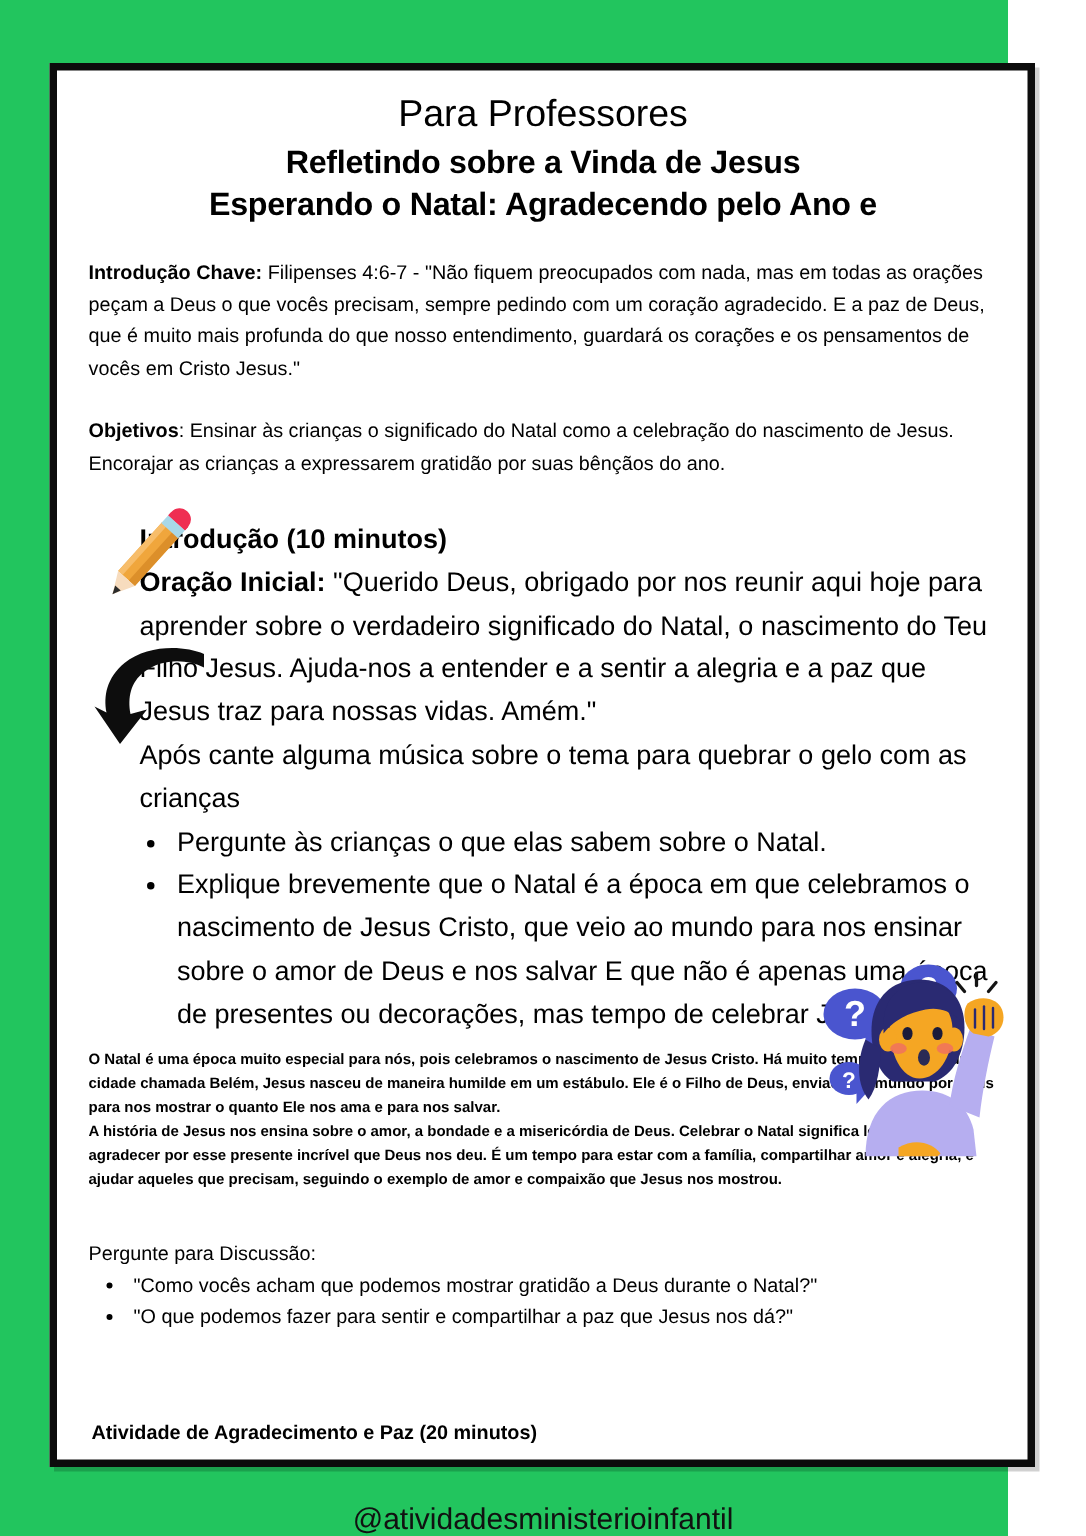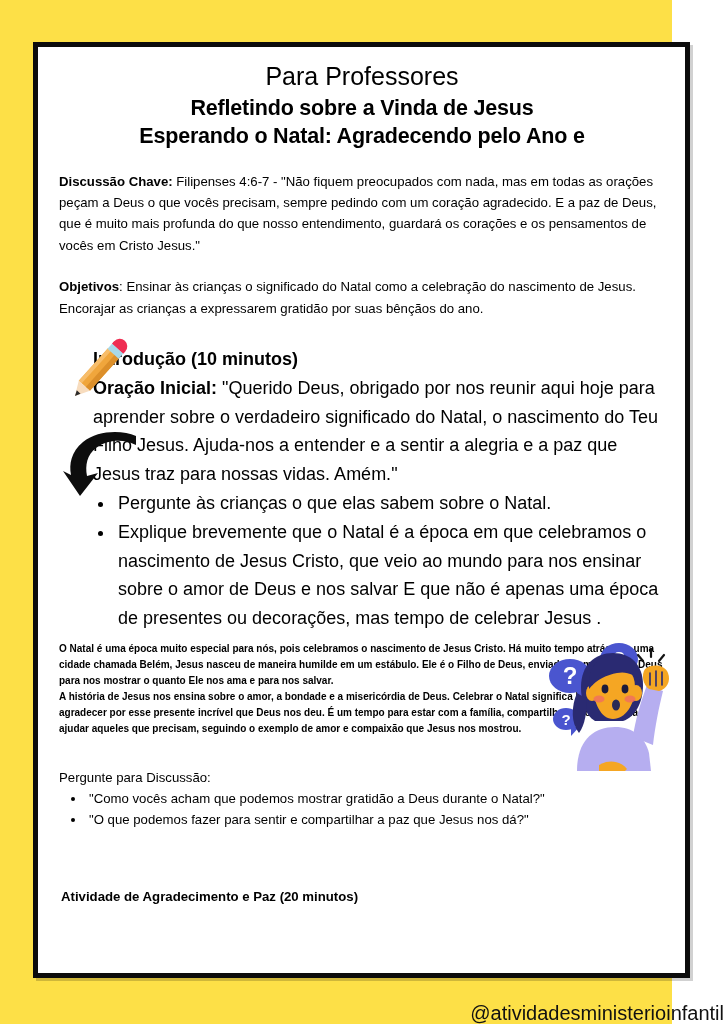--- a/index.html
+++ b/index.html
@@ -16,21 +16,21 @@
     overflow: hidden;
     position: relative;
   }
 
   .page {
     position: absolute;
     left: 0;
     top: 0;
     width: 672px;
     height: 1024px;
-    background: #fde047;
+    background: #22c55e;
   }
 
   
   .frame {
     position: absolute;
     left: 33px;
     top: 42px;
     width: 657px;
     height: 936px;
     border: 5px solid #0c0c0c;
@@ -126,21 +126,21 @@
     font-size: 13.2px;
     line-height: 1.62;
   }
 
   
   .footer {
     position: absolute;
     left: 0;
     top: 1002px;
     width: 724px;
-    text-align: right;
+    text-align: center;
     font-size: 20px;
     font-weight: 400;
     color: #111111;
   }
 
   
   .pencil {
     position: absolute;
     left: 58px;
     top: 334px;
@@ -171,31 +171,32 @@
 
   <div class="frame">
     <div class="frame-inner">
 
       <div class="title-main">Para Professores</div>
       <div class="title-sub">Refletindo sobre a Vinda de Jesus</div>
       <div class="title-sub">Esperando o Natal: Agradecendo pelo Ano e</div>
 
       <div class="sp-20"></div>
 
-      <div class="body-block"><span class="b">Discussão Chave:</span><span> Filipenses 4:6-7 - "Não fiquem preocupados com nada, mas em todas as orações peçam a Deus o que vocês precisam, sempre pedindo com um coração agradecido. E a paz de Deus, que é muito mais profunda do que nosso entendimento, guardará os corações e os pensamentos de vocês em Cristo Jesus."</span></div>
+      <div class="body-block"><span class="b">Introdução Chave:</span><span> Filipenses 4:6-7 - "Não fiquem preocupados com nada, mas em todas as orações peçam a Deus o que vocês precisam, sempre pedindo com um coração agradecido. E a paz de Deus, que é muito mais profunda do que nosso entendimento, guardará os corações e os pensamentos de vocês em Cristo Jesus."</span></div>
 
       <div class="sp-20"></div>
 
       <div class="body-block"><span class="b">Objetivos</span><span>: Ensinar às crianças o significado do Natal como a celebração do nascimento de Jesus. Encorajar as crianças a expressarem gratidão por suas bênçãos do ano.</span></div>
 
       <div class="sp-26"></div>
 
       <div class="indent-block">
         <div class="hd">Introdução (10 minutos)</div>
         <div><span class="b">Oração Inicial:</span><span> "Querido Deus, obrigado por nos reunir aqui hoje para aprender sobre o verdadeiro significado do Natal, o nascimento do Teu Filho Jesus. Ajuda-nos a entender e a sentir a alegria e a paz que Jesus traz para nossas vidas. Amém."</span></div>
+        <div>Após cante alguma música sobre o tema para quebrar o gelo com as crianças</div>
         <ul class="bul">
           <li>Pergunte às crianças o que elas sabem sobre o Natal.</li>
           <li>Explique brevemente que o Natal é a época em que celebramos o nascimento de Jesus Cristo, que veio ao mundo para nos ensinar sobre o amor de Deus e nos salvar E que não é apenas uma época de presentes ou decorações, mas tempo de celebrar Jesus .</li>
         </ul>
       </div>
 
       <div class="sp-8"></div>
 
       <div class="bold-narr">O Natal é uma época muito especial para nós, pois celebramos o nascimento de Jesus Cristo. Há muito tempo atrás, em uma cidade chamada Belém, Jesus nasceu de maneira humilde em um estábulo. Ele é o Filho de Deus, enviado ao mundo por Deus para nos mostrar o quanto Ele nos ama e para nos salvar.</div>
       <div class="bold-narr">A história de Jesus nos ensina sobre o amor, a bondade e a misericórdia de Deus. Celebrar o Natal significa lembrar e agradecer por esse presente incrível que Deus nos deu. É um tempo para estar com a família, compartilhar amor e alegria, e ajudar aqueles que precisam, seguindo o exemplo de amor e compaixão que Jesus nos mostrou.</div>

